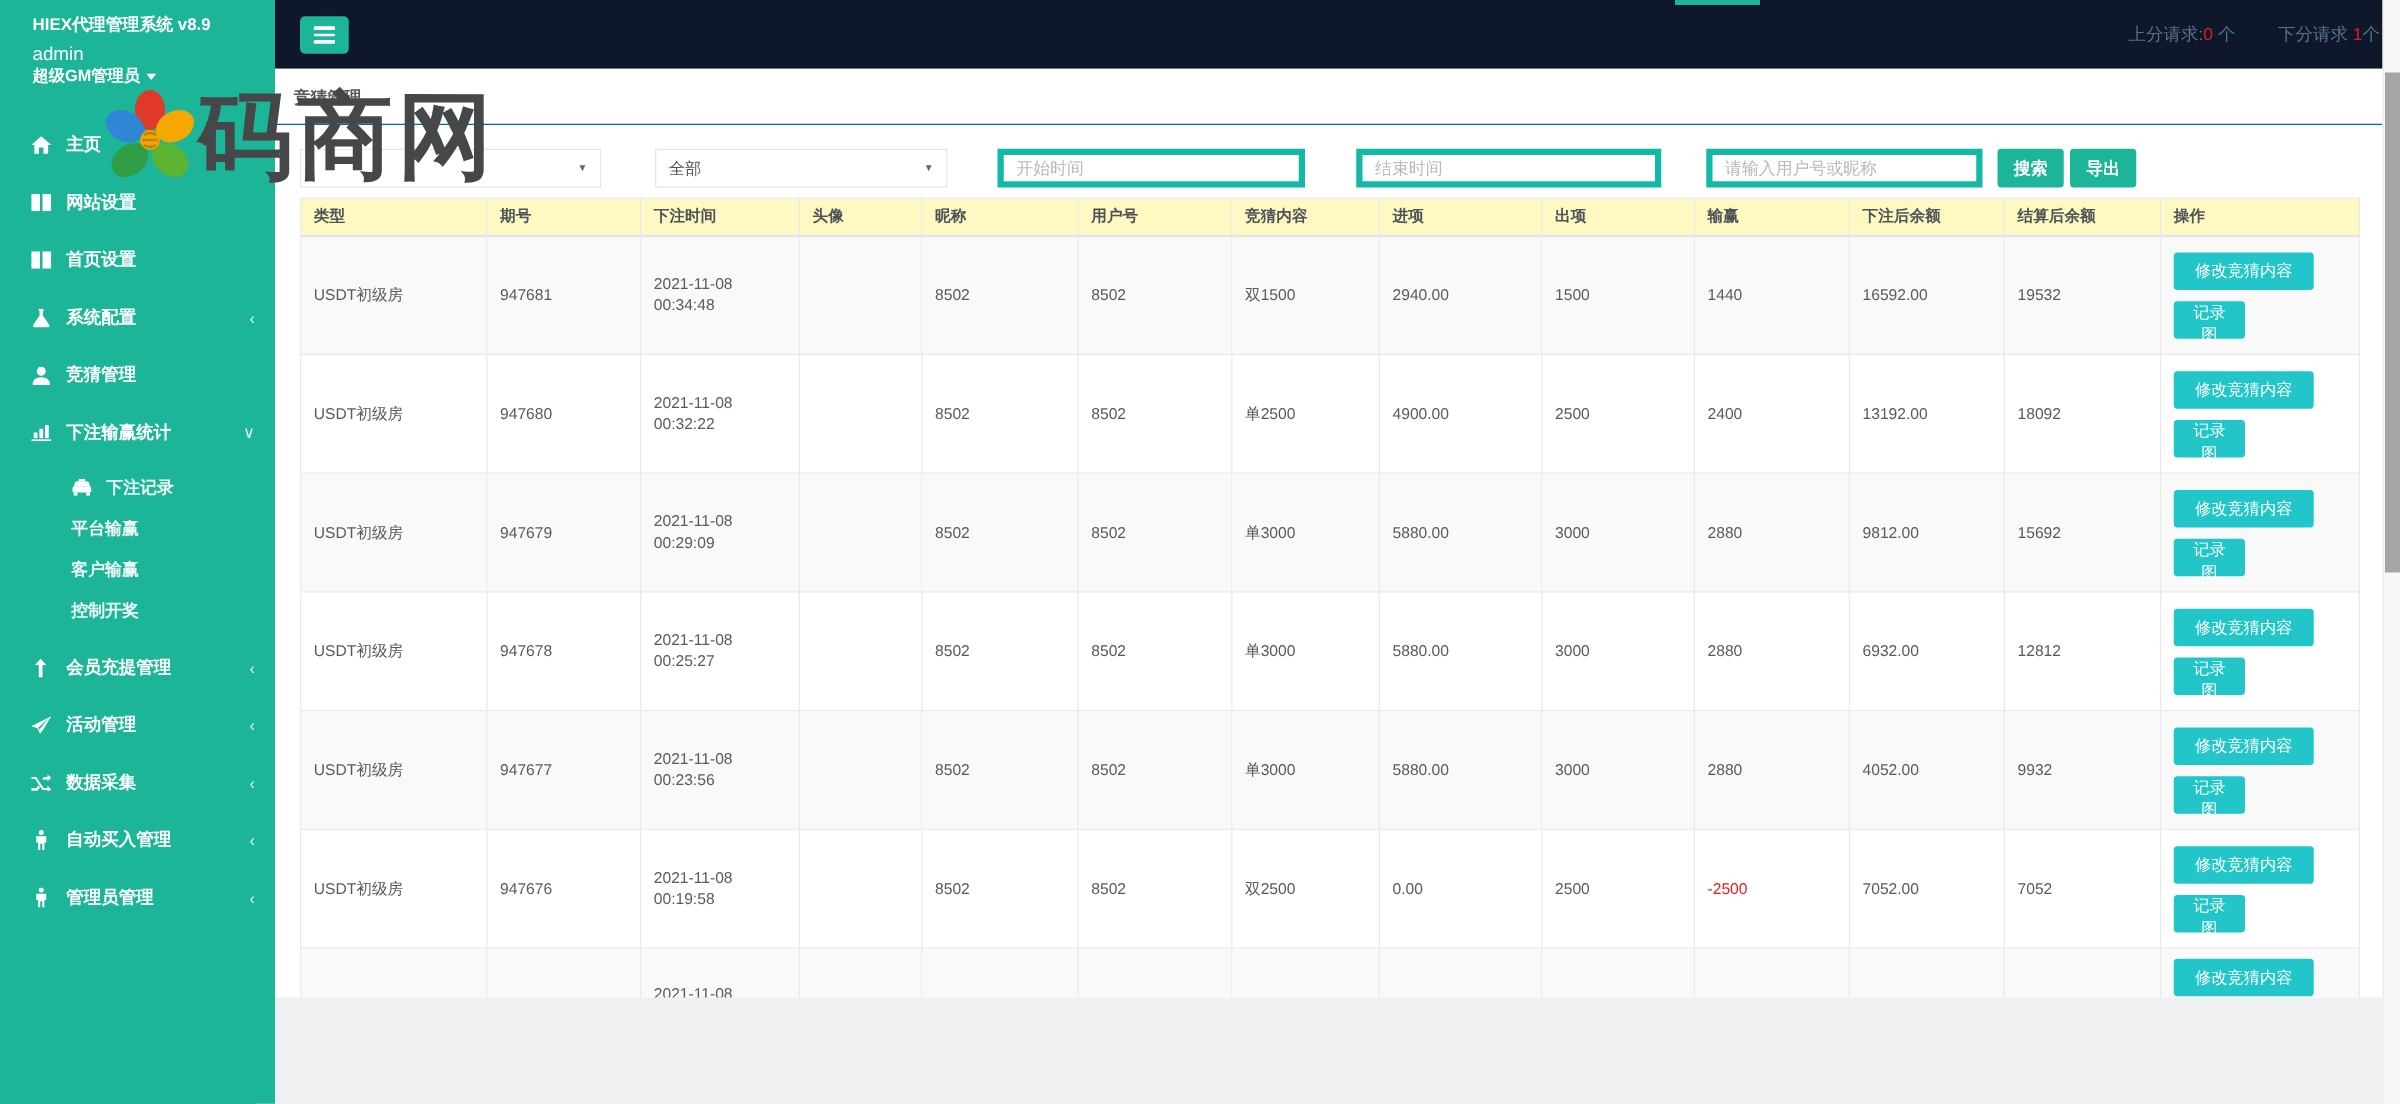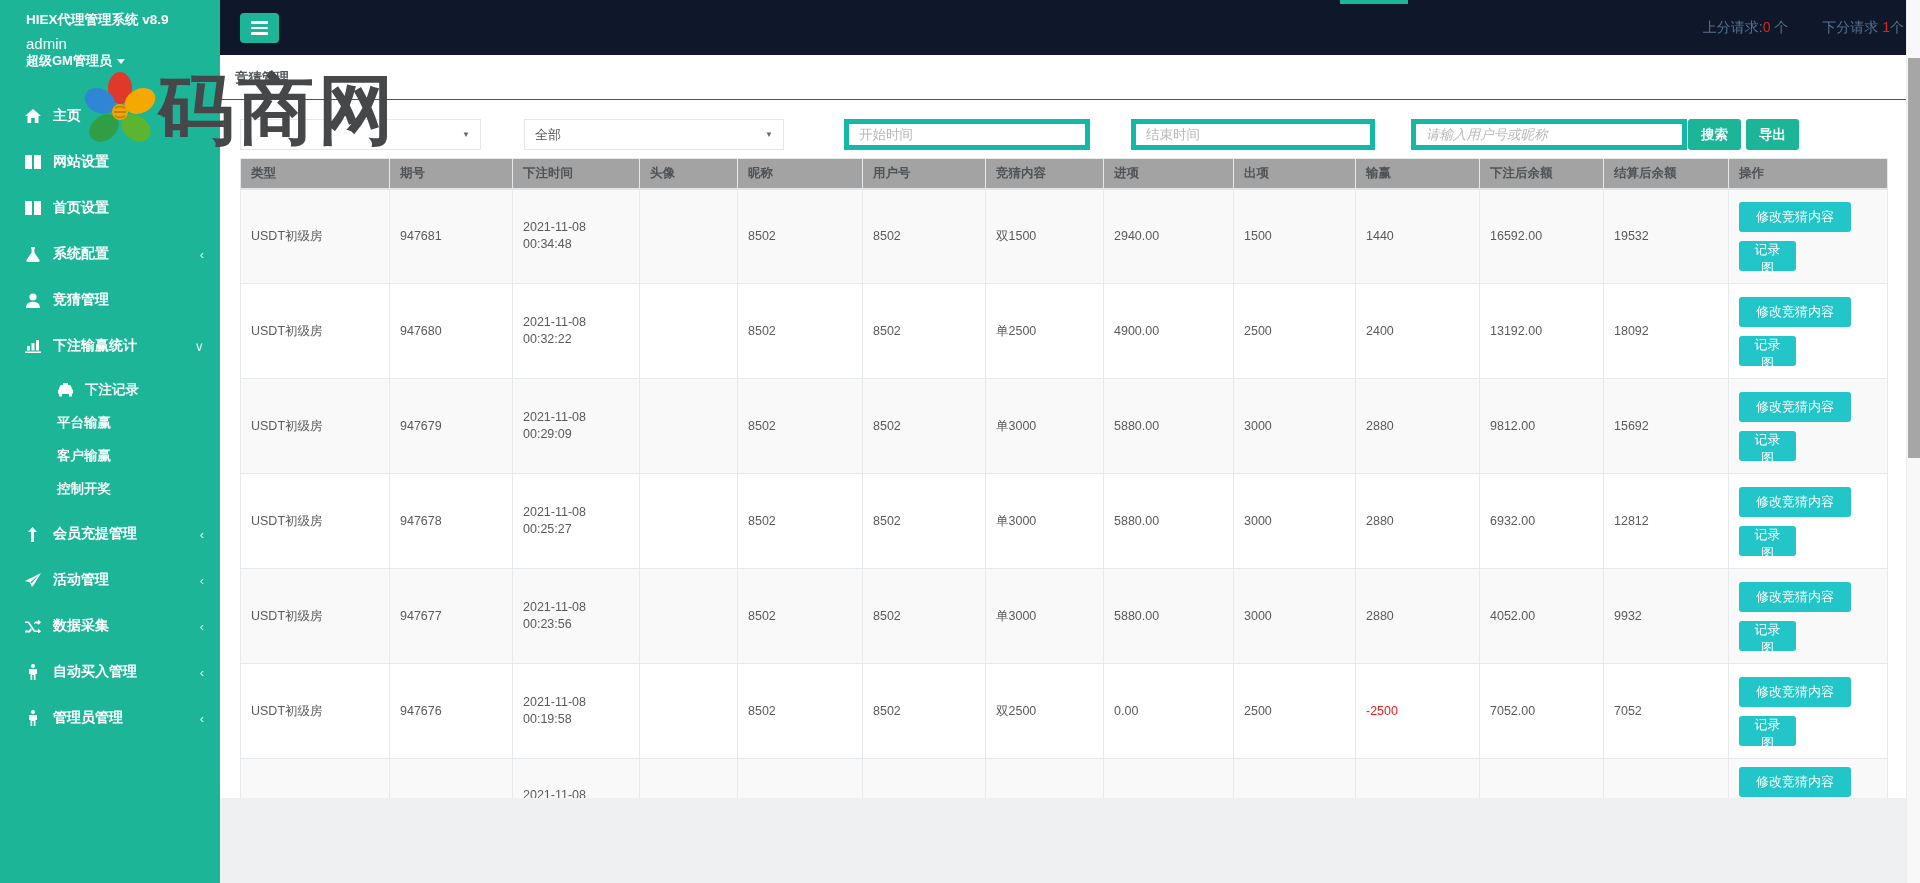--- a/index.html
+++ b/index.html
@@ -31,33 +31,33 @@
   .topbar-right .red { color:#e01f1f; }
   .toplink { cursor:pointer; }
 
   
   .panel { position:absolute; left:0; top:55px; right:14px; height:743px; background:#fff; overflow:hidden; }
   .panel-title { font-size:13.5px; font-weight:bold; color:#55585b; padding:14px 0 12px 15px; border-bottom:1px solid #0369a1; }
   .filters { display:flex; align-items:center; padding:19px 0 0 20px; gap:0; }
   .sel { height:31px; border:1px solid #e5e6e7; background:#fff; display:flex; align-items:center; justify-content:space-between; padding:0 10px; font-size:13px; color:#555; cursor:pointer; }
   .sel-arrow { font-size:8px; color:#676a6c; }
   .sel1 { width:241px; margin-right:43px; }
-  .sel2 { width:260px; margin-right:60px; }
+  .sel2 { width:234px; margin-right:40px; }
   .txt { height:31px; border:5px solid #14b8a6; font-size:13.5px; color:#555; padding:0 10px; outline:none; }
   .txt::placeholder { color:#b9b9b9; }
   .txt1 { width:246px; margin-right:41px; }
   .txt2 { width:244px; margin-right:36px; }
-  .txt3 { width:276px; margin-right:1px;font-style:italic; }
+  .txt3 { width:221px; margin-right:12px; }
   .btn { height:31px; border:none; border-radius:3px; background:#1db598; color:#fff; font-size:13.5px; font-weight:bold; padding:0 13px; cursor:pointer; }
   .btn + .btn { margin-left:5px; }
 
   
   .tbl-wrap { padding:8px 0 0 20px; }
   table { border-collapse:collapse; table-layout:fixed; width:1647px; }
-  thead th { background:#a3a3a3; height:30px; font-size:12.5px; font-weight:bold; color:#4f5356; text-align:left; padding:0 0 0 10px; border:1px solid #e7eaec; border-bottom:2px solid #e2e5e7; }
+  thead th { background:#fef9c3; height:30px; font-size:12.5px; font-weight:bold; color:#4f5356; text-align:left; padding:0 0 0 10px; border:1px solid #e7eaec; border-bottom:2px solid #e2e5e7; }
   tbody td { height:95px; font-size:12.5px; color:#5a5a5a; text-align:left; padding:0 6px 0 10px; border:1px solid #e7eaec; vertical-align:middle; overflow:hidden; }
   tbody tr:nth-child(odd) td { background:#f9f9f9; }
   tbody tr:nth-child(even) td { background:#fff; }
   td .t2 { line-height:17px; }
   td.red-val, .red-val { color:#e01f1f; }
   .abtn { display:block; border:none; border-radius:3px; background:#23c6c8; color:#fff; font-size:13px; padding:0 10px; height:30px; cursor:pointer; }
   .abtn.edit { width:112px; }
   .abtn.rec { width:57px; margin-top:9px; }
   tr.partial td { height:43px; vertical-align:top; }
   tr.partial td .t2 { margin-top:28px; }

